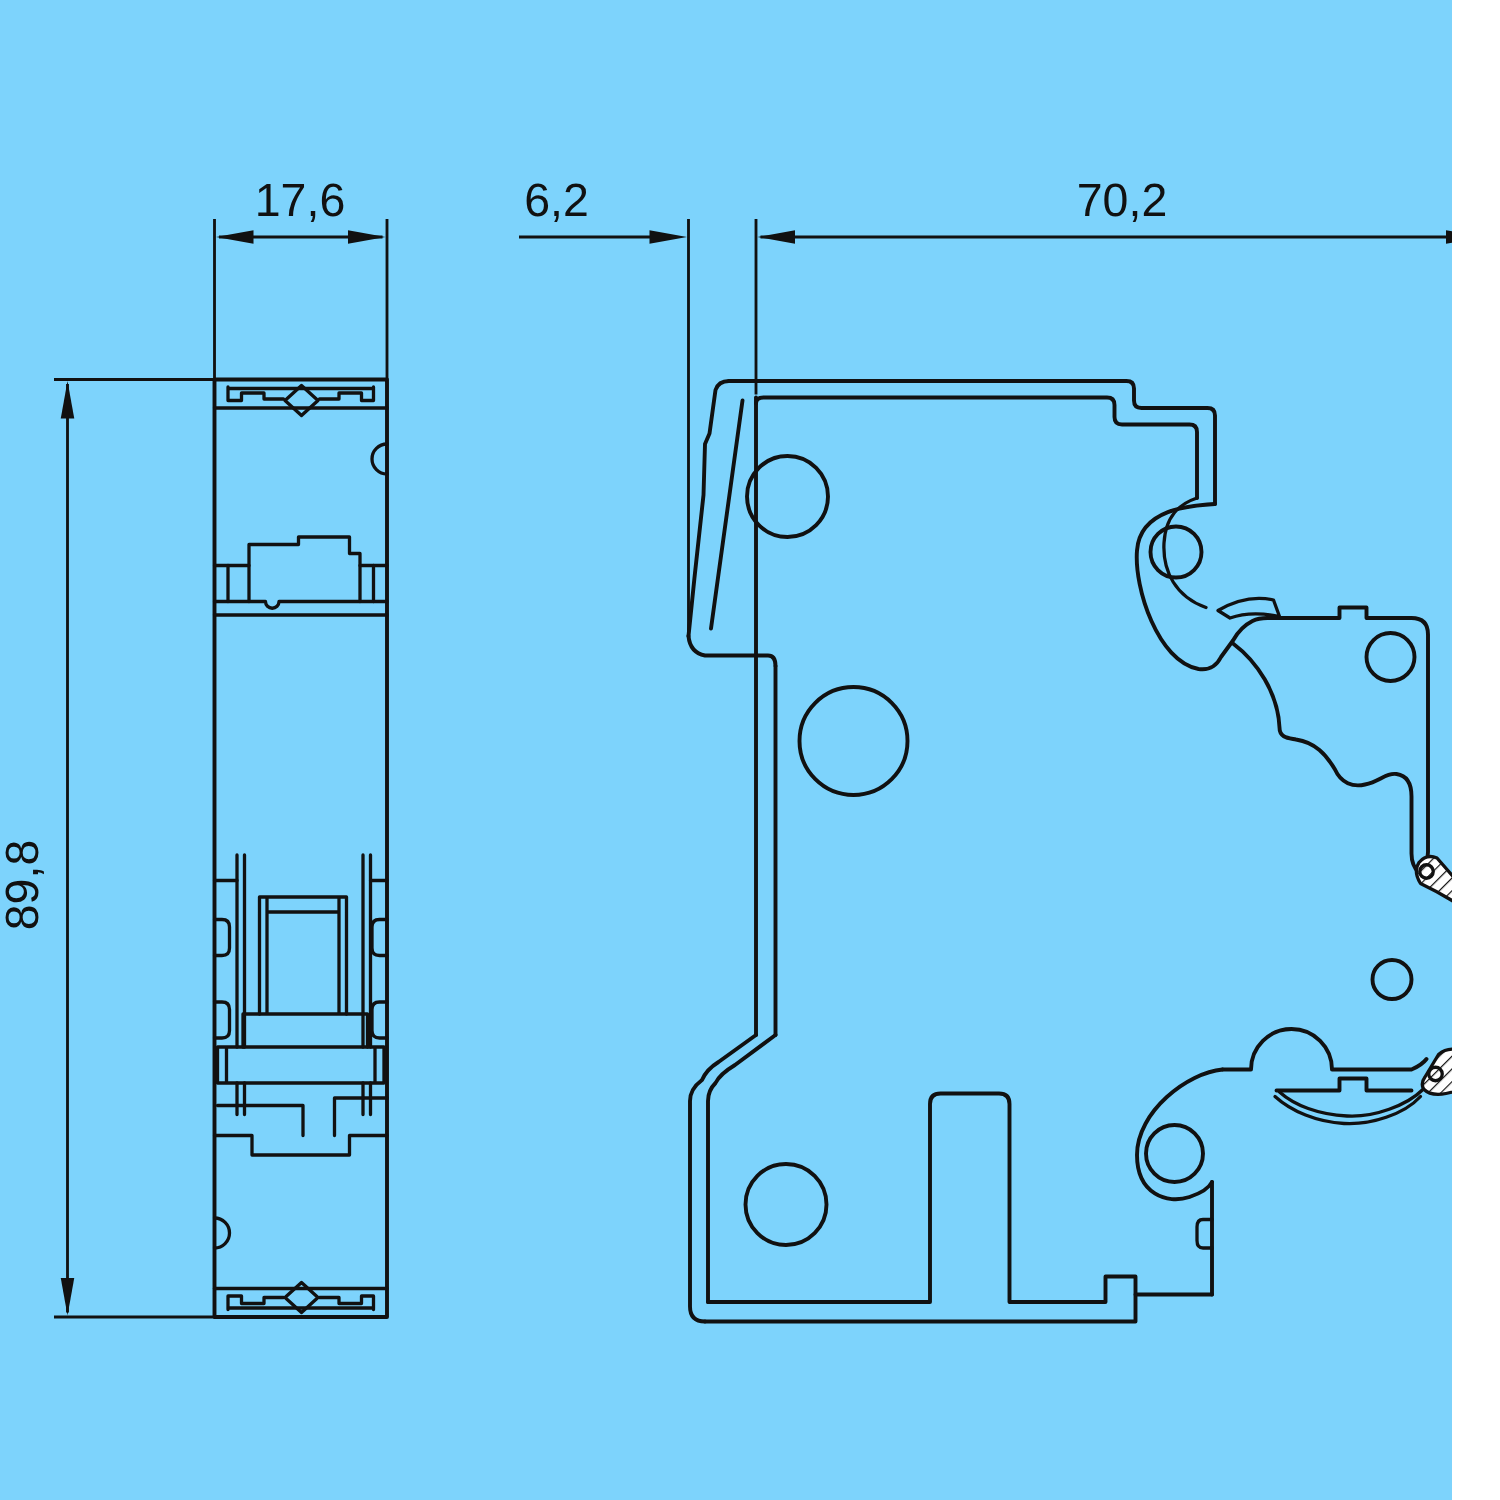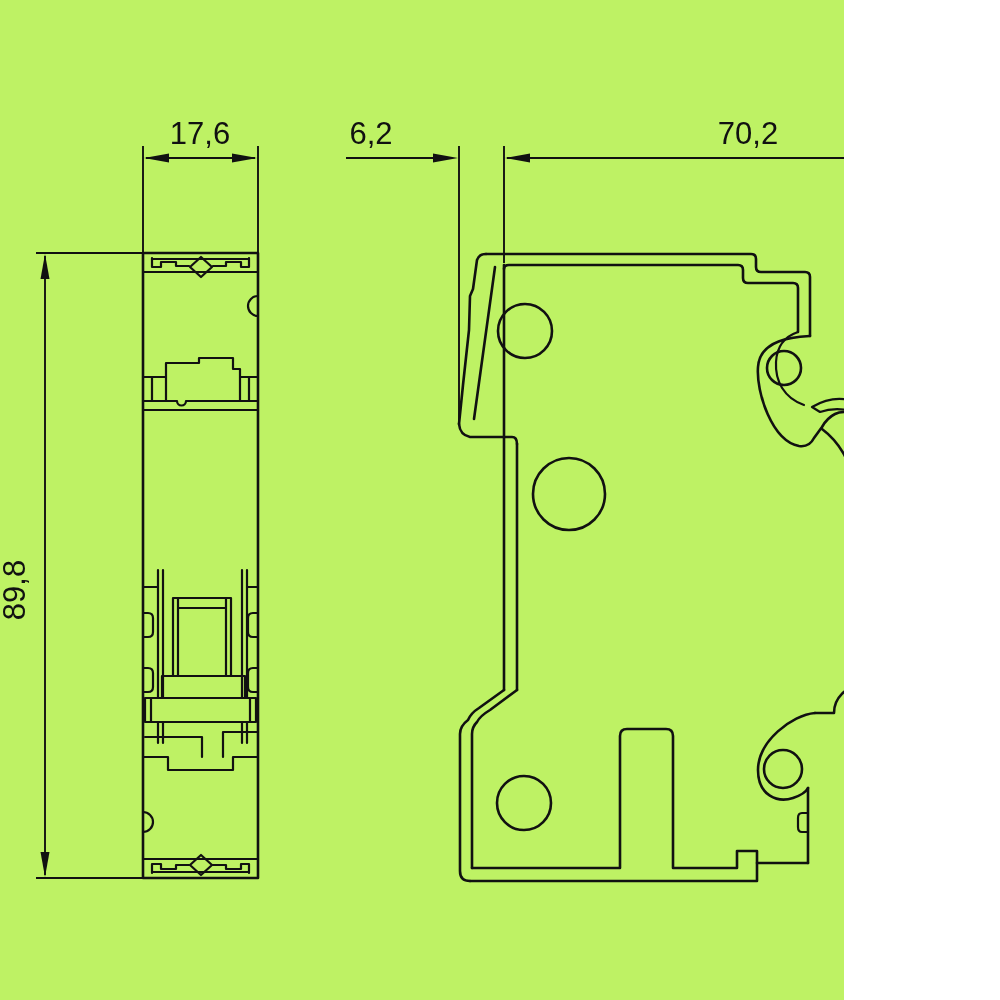--- a/index.html
+++ b/index.html
@@ -1,16 +1,16 @@
 <!DOCTYPE html>
 <html><head>
 <meta charset="utf-8">
 <style>
   html,body{margin:0;padding:0;background:#ffffff;}
-  .canvas{position:relative;width:844px;height:1000px;background:#bef264;overflow:hidden;
+  .canvas{position:relative;width:968px;height:1000px;background:#7dd3fc;overflow:hidden;
           font-family:"Liberation Sans", sans-serif;}
   svg{display:block;}
   .obj{fill:none;stroke:#111111;stroke-width:2.6;stroke-linejoin:round;stroke-linecap:round;}
   .obj-thin{fill:none;stroke:#111111;stroke-width:2.2;stroke-linejoin:round;stroke-linecap:round;}
   .dimline{fill:none;stroke:#111111;stroke-width:1.9;stroke-linecap:butt;}
   .arrow{fill:#111111;stroke:none;}
   .dimtext{fill:#111111;font-family:"Liberation Sans", sans-serif;font-size:31px;}
   .wedge{stroke:#111111;stroke-width:2.2;stroke-linejoin:round;}
 </style>
 </head>

